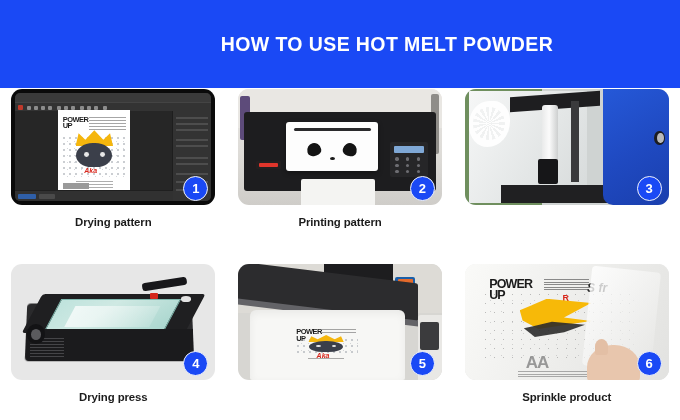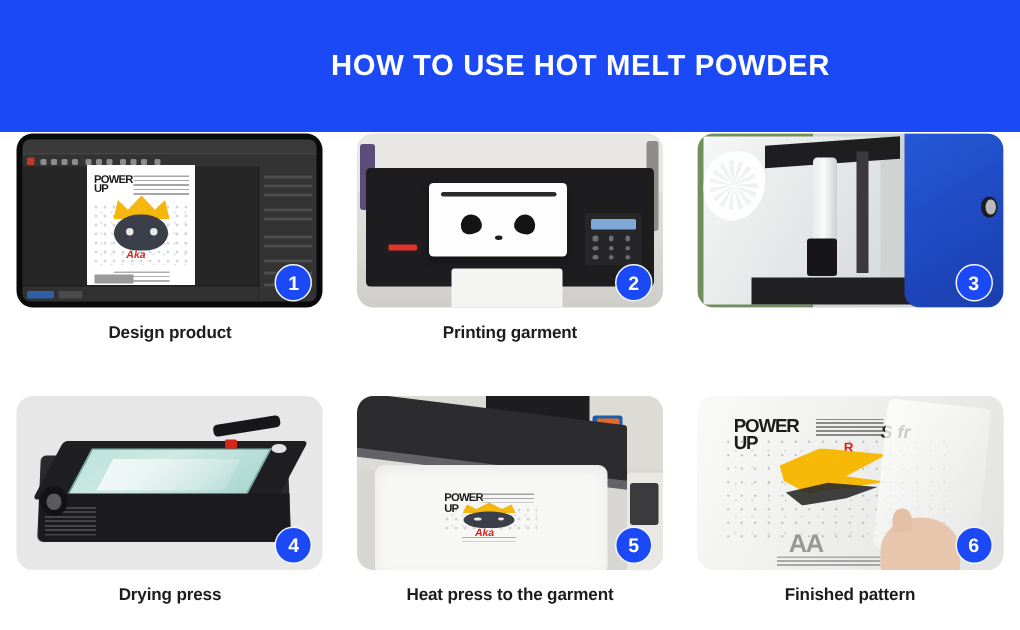--- a/index.html
+++ b/index.html
@@ -287,21 +287,21 @@
               <span class="row" style="top:78px"></span>
           </div>
           <div class="greybar"></div>
           <div class="statusbar">
             <span class="sw"></span>
             <span class="sw2"></span>
           </div>
         </div>
         <div class="badge">1</div>
       </div>
-      <div class="caption">Design product</div>
+      <div class="caption">Drying pattern</div>
     </div>
 
     <div class="cell">
       <div class="photo p2">
         <div class="wall"></div>
         <div class="legl"></div>
         <div class="legr"></div>
         <div class="body">
           <div class="cover">
             <div class="slot"></div>
@@ -321,21 +321,21 @@
             <span class="key" style="left:42%;top:62%"></span>
             <span class="key" style="left:70%;top:62%"></span>
             <span class="key" style="left:14%;top:80%"></span>
             <span class="key" style="left:42%;top:80%"></span>
             <span class="key" style="left:70%;top:80%"></span>
           </div>
         </div>
         <div class="film"></div>
         <div class="badge">2</div>
       </div>
-      <div class="caption">Printing garment</div>
+      <div class="caption">Printing pattern</div>
     </div>
 
     <div class="cell">
       <div class="photo p3">
         <div class="greenbg"></div>
         <div class="whitefilm"></div>
         <div class="fluff"></div>
         <div class="blackbar"></div>
         <div class="railside"></div>
         <div class="roller"></div>
@@ -387,21 +387,20 @@
             </div>
             <div class="redword">Aka</div>
             <div class="tagline"></div>
           </div>
         </div>
         <div class="side">
             <em></em>
           </div>
         <div class="badge">5</div>
       </div>
-      <div class="caption">Heat press to the garment</div>
     </div>
 
     <div class="cell">
       <div class="photo p6">
         <div class="fabric"></div>
         <div class="doodles"></div>
         <div class="pw">
           <small>POWER</small>
           <small>UP</small>
         </div>
@@ -409,17 +408,17 @@
         <div class="sfr">S fr</div>
         <div class="rtag">R</div>
         <div class="swoosh"></div>
         <div class="swoosh2"></div>
         <div class="aalogo">AA</div>
         <div class="baseline"></div>
         <div class="film"></div>
         <div class="hand"></div>
         <div class="badge">6</div>
       </div>
-      <div class="caption">Finished pattern</div>
+      <div class="caption">Sprinkle product</div>
     </div>
 
   </div>
 </div>
 
 </body></html>

